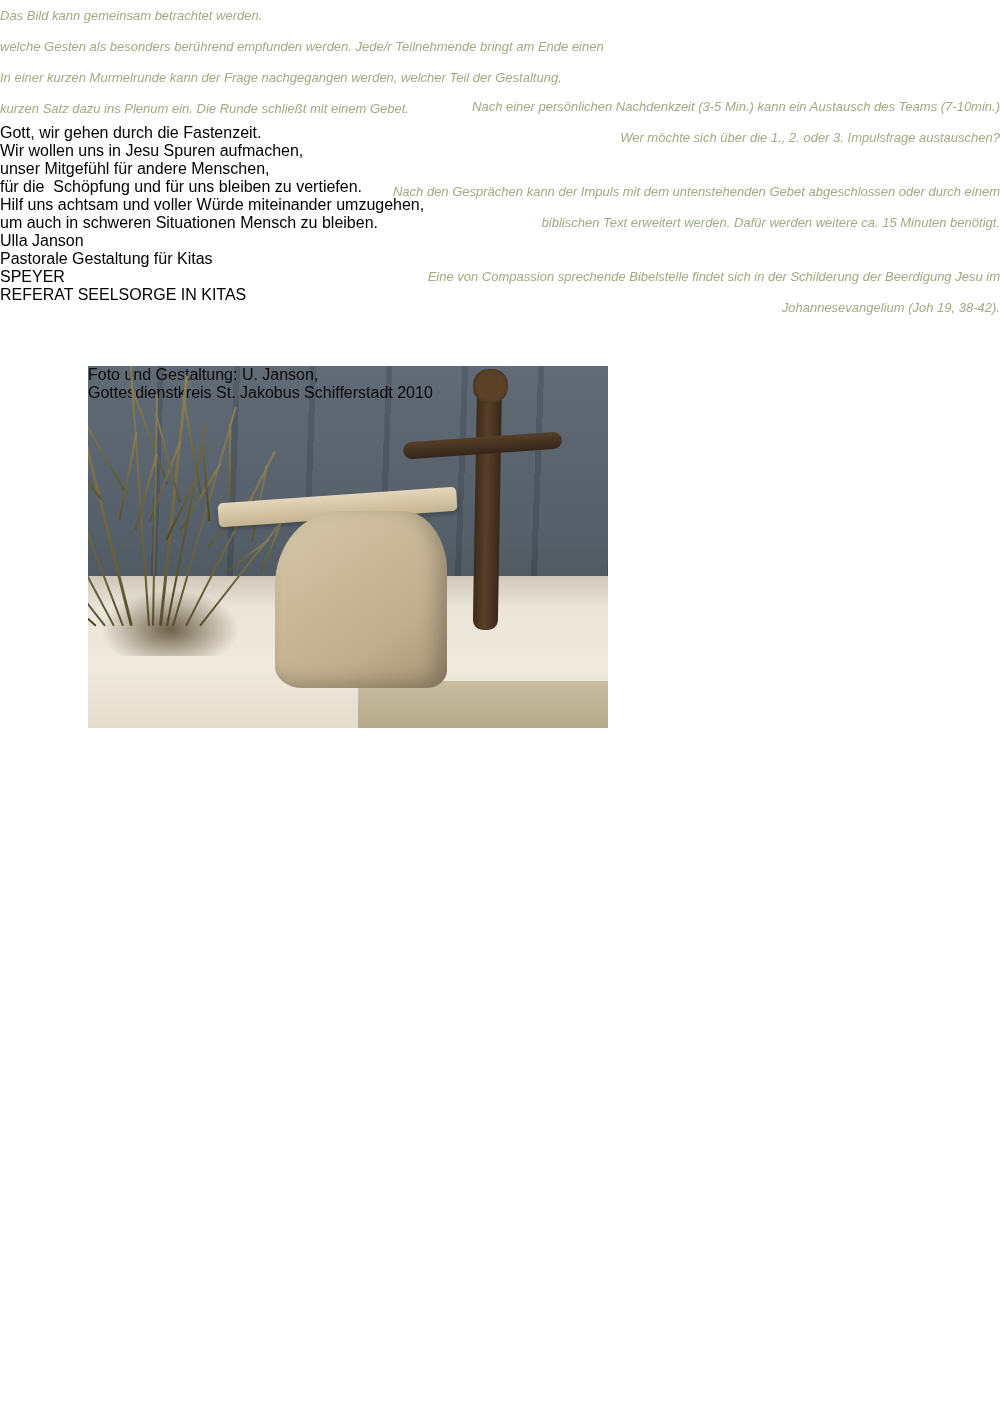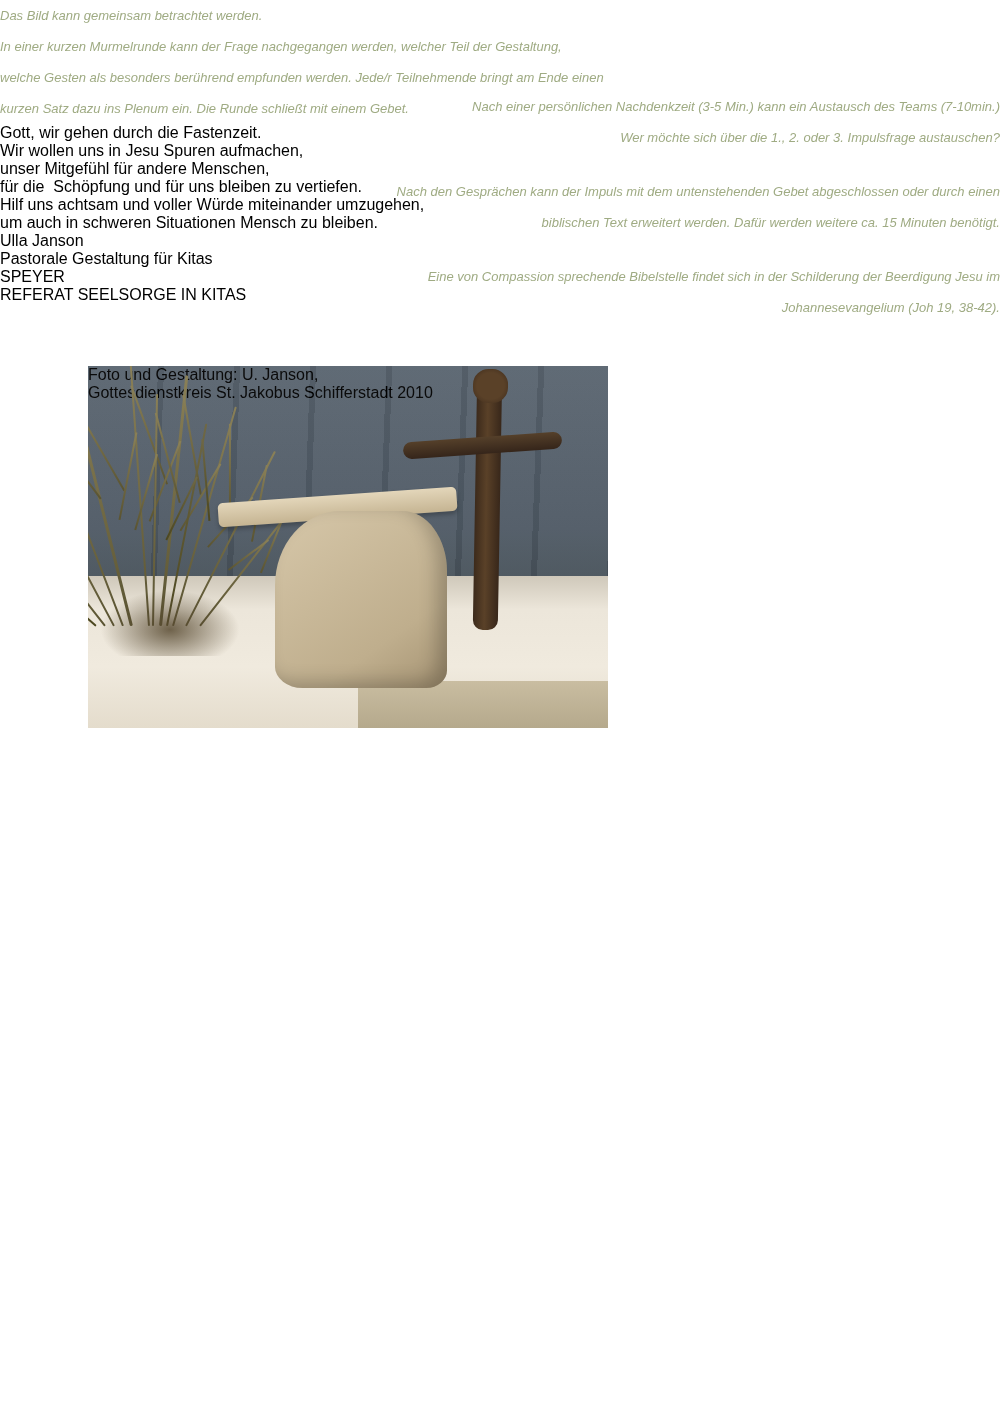--- a/index.html
+++ b/index.html
@@ -154,21 +154,21 @@
 <body>
 
 <div class="page">
 
   <section class="intro">
     <div class="para italic-green">
         <div class="tline">Nach einer persönlichen Nachdenkzeit (3-5 Min.) kann ein Austausch des Teams (7-10min.)</div>
         <div class="tline">Wer möchte sich über die 1., 2. oder 3. Impulsfrage austauschen?</div>
       </div>
     <div class="para italic-green">
-        <div class="tline">Nach den Gesprächen kann der Impuls mit dem untenstehenden Gebet abgeschlossen oder durch einen</div>
+        <div class="tline">Nach den Gesprächen kann der Impuls mit dem untenstehenden Gebet abgeschlossen oder durch einem</div>
         <div class="tline">biblischen Text erweitert werden. Dafür werden weitere ca. 15 Minuten benötigt.</div>
       </div>
     <div class="para italic-green">
         <div class="tline">Eine von Compassion sprechende Bibelstelle findet sich in der Schilderung der Beerdigung Jesu im</div>
         <div class="tline">Johannesevangelium (Joh 19, 38-42).</div>
       </div>
   </section>
 
   <div class="media-row">
     <figure class="photo">
@@ -226,22 +226,22 @@
         <div class="tline">Mitleiden in der zärtlichen Salbung</div>
         <div class="tline">des Leichnams und geben Jesus</div>
         <div class="tline">Würde zurück.</div>
         <div class="tline">Mit dem Felsengrab schaffen sie</div>
         <div class="tline">einen Ort für die Trauer.</div>
       </div>
   </div>
 
   <section class="reflection italic-green">
       <div class="tline">Das Bild kann gemeinsam betrachtet werden.</div>
+      <div class="tline">welche Gesten als besonders berührend empfunden werden. Jede/r Teilnehmende bringt am Ende einen</div>
       <div class="tline">In einer kurzen Murmelrunde kann der Frage nachgegangen werden, welcher Teil der Gestaltung,</div>
-      <div class="tline">welche Gesten als besonders berührend empfunden werden. Jede/r Teilnehmende bringt am Ende einen</div>
       <div class="tline">kurzen Satz dazu ins Plenum ein. Die Runde schließt mit einem Gebet.</div>
     </section>
 
   <section class="prayer-band">
     <div class="prayer">
         <div class="tline">Gott, wir gehen durch die Fastenzeit.</div>
         <div class="tline">Wir wollen uns in Jesu Spuren aufmachen,</div>
         <div class="tline">unser Mitgefühl für andere Menschen,</div>
         <div class="tline">für die  Schöpfung und für uns bleiben zu vertiefen.</div>
         <div class="tline">Hilf uns achtsam und voller Würde miteinander umzugehen,</div>

